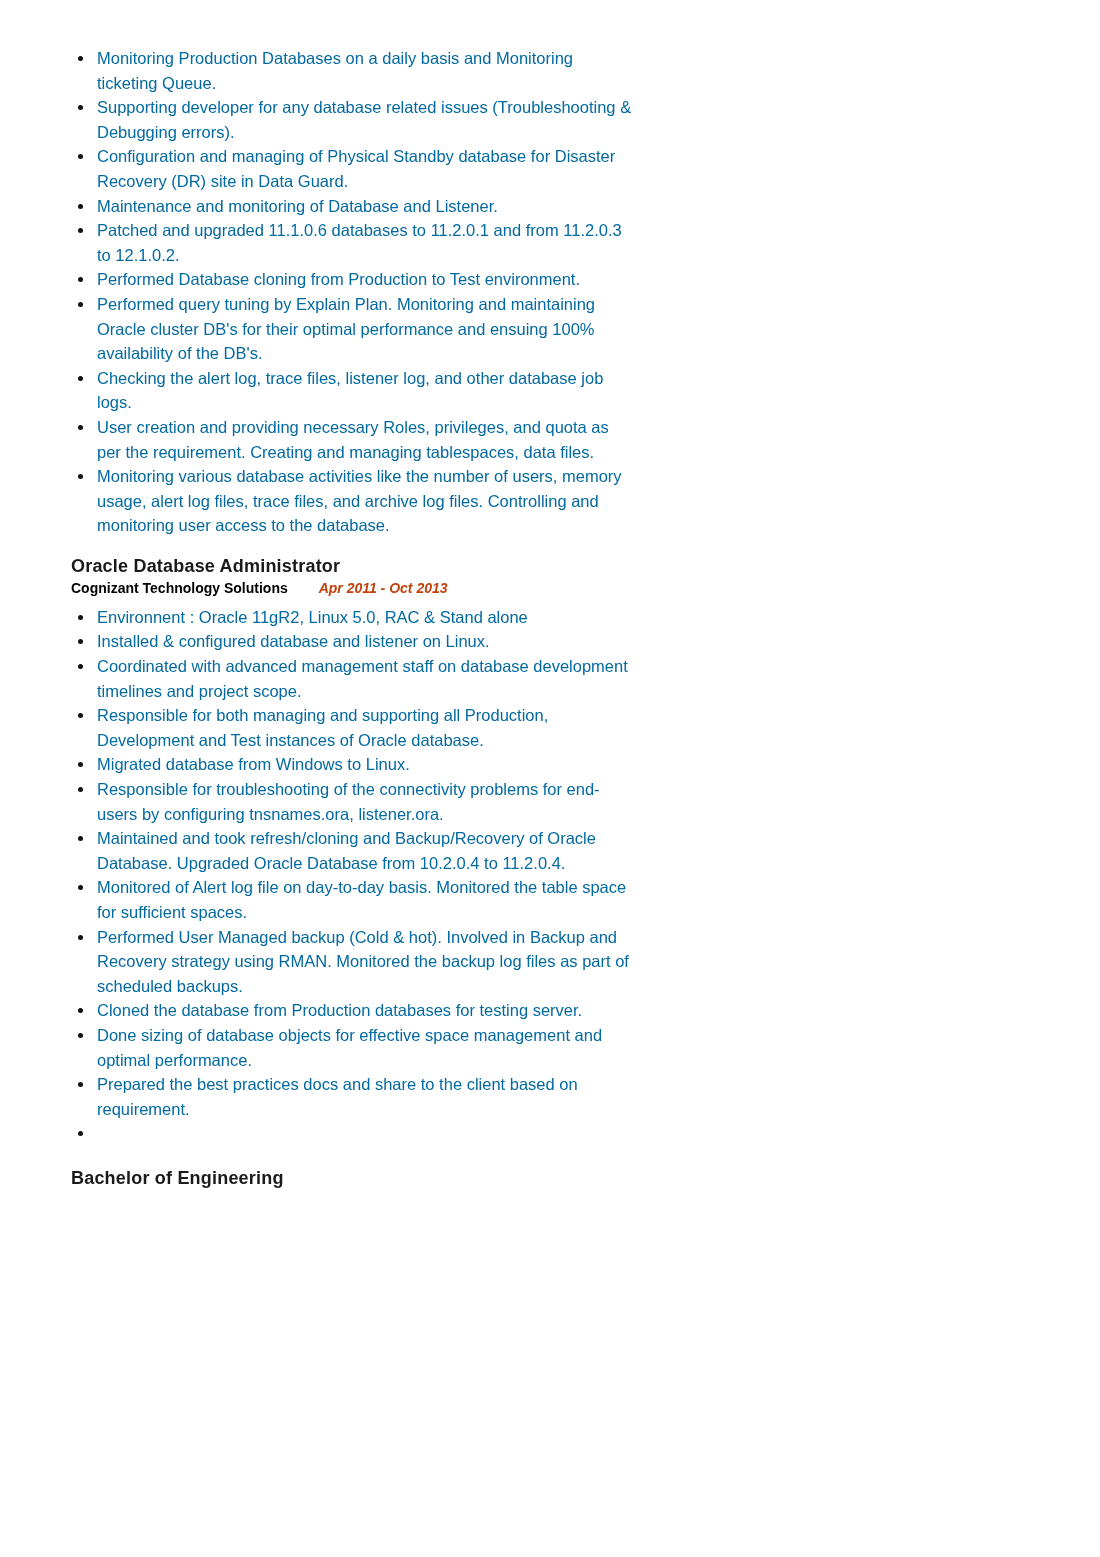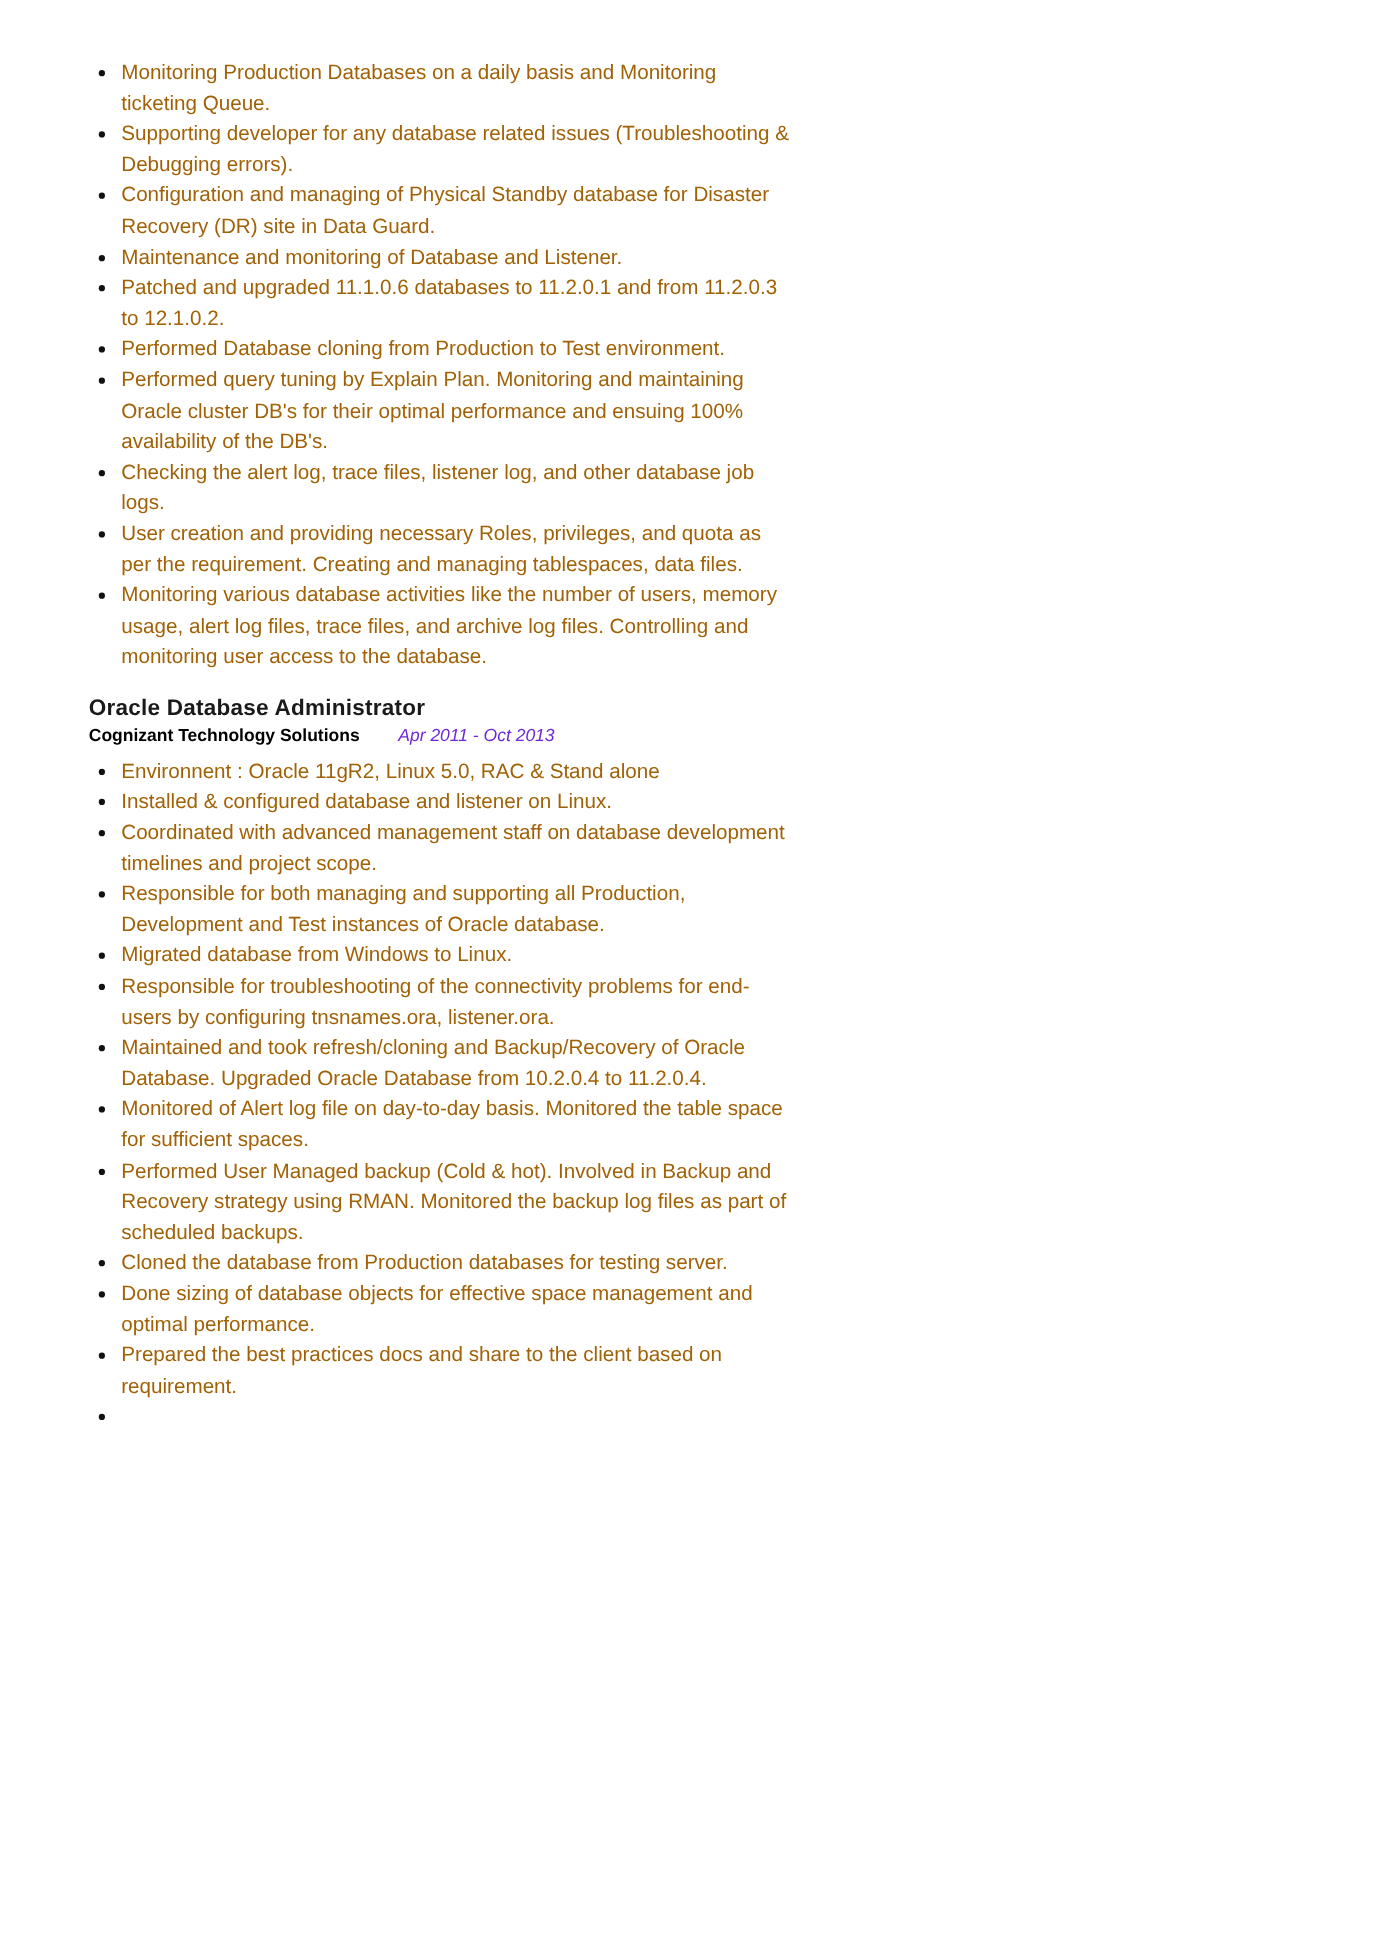--- a/index.html
+++ b/index.html
@@ -12,37 +12,37 @@
   }
   .page{padding:46px 0 0 71px;}
 
   ul.bullets{
     margin:0;
     padding:0 0 0 24px;
     width:542px;
     list-style:disc outside;
     font-size:16.5px;
     line-height:24.6px;
-    color:#a16207;
+    color:#0369a1;
   }
   ul.bullets li{margin:0;padding-left:2px;}
   ul.bullets li::marker{color:#111111;}
 
   .job-title{
     margin:18px 0 2px 0;
     font-size:18px;
     font-weight:700;
     color:#1a1a1a;
     letter-spacing:.2px;
   }
   .edu-title{margin-top:22px;}
 
   .meta{font-size:14px;line-height:19px;margin:0 0 7px 0;}
   .company{font-weight:700;color:#000000;}
-  .dates{font-weight:400;font-style:italic;color:#6d28d9;margin-left:27px;}
+  .dates{font-weight:700;font-style:italic;color:#c2410c;margin-left:27px;}
 
   .banner{
     position:relative;
     width:608px;height:48px;
     margin:8px 0 0 -26px;
     background:#e5e5e5;
     border-radius:24px;
   }
   .banner-circle{
     position:absolute;left:0;top:-5px;
@@ -119,15 +119,16 @@
         <li>Done sizing of database objects for effective space management and optimal performance.</li>
 
         <li>Prepared the best practices docs and share to the client based on requirement.</li>
 
         <li>&nbsp;</li>
       </ul>
   </section>
 
 
   <section>
+    <h3 class="job-title edu-title">Bachelor of Engineering</h3>
   </section>
 
 </div>
 
 </body></html>

